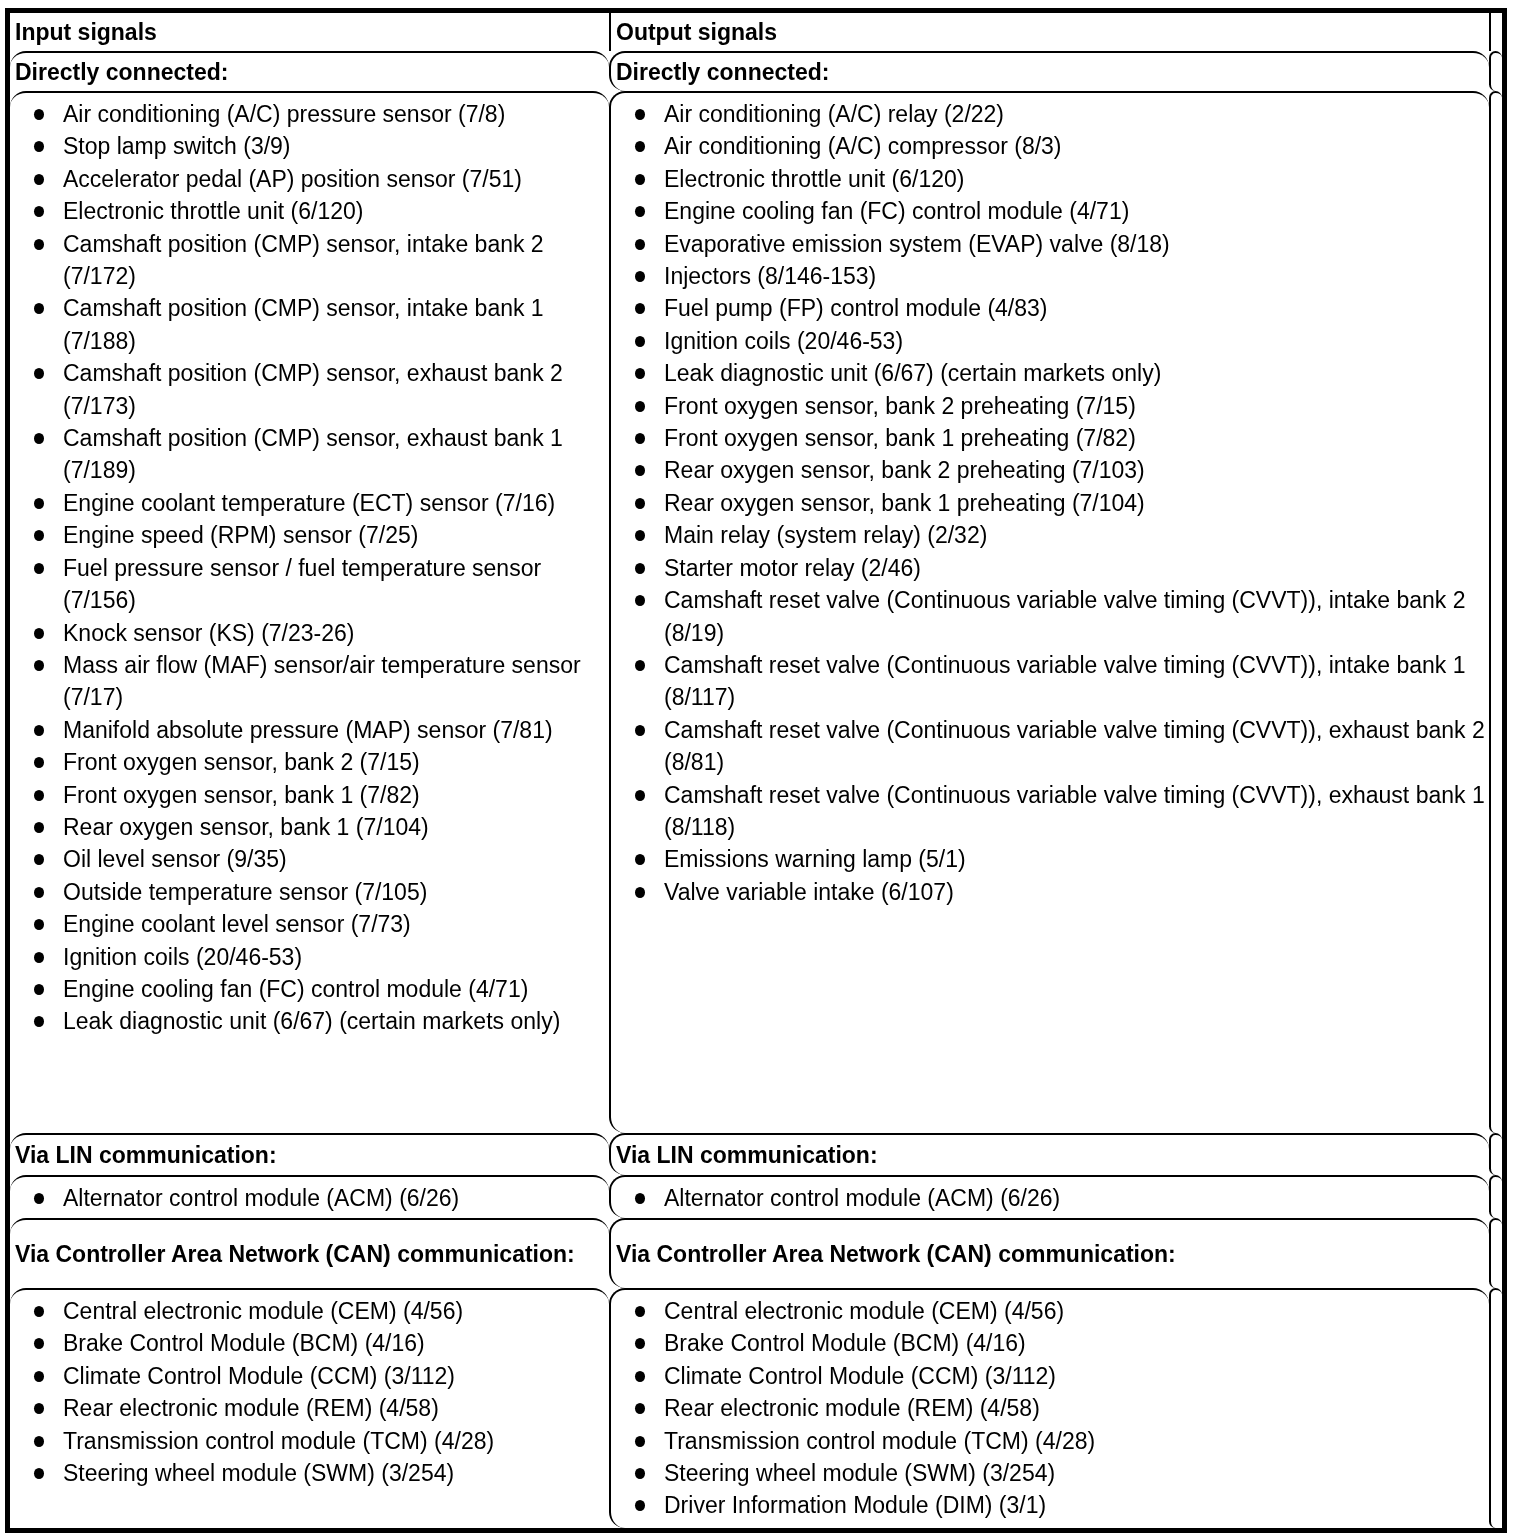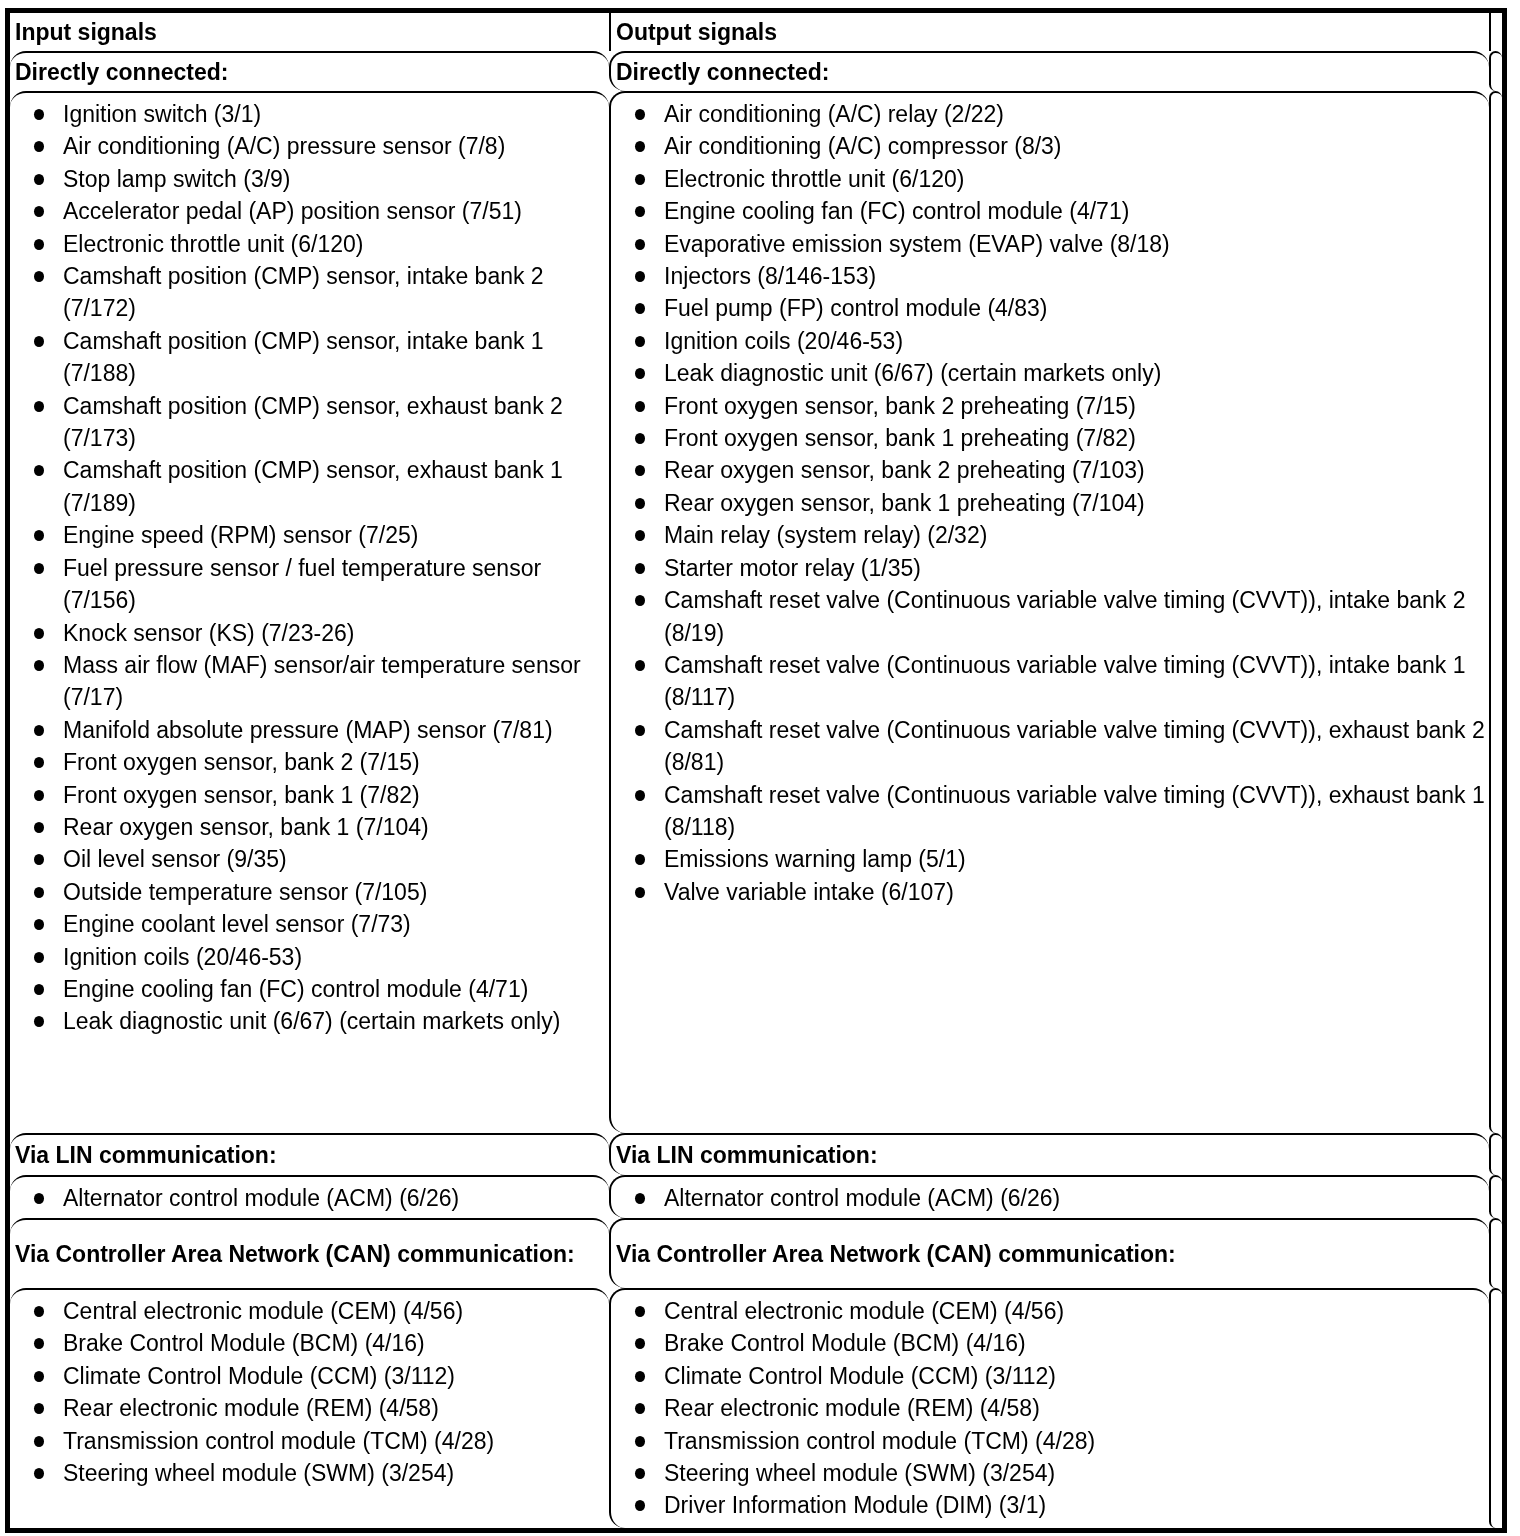--- a/index.html
+++ b/index.html
@@ -82,29 +82,29 @@
     <div class="cell hdr">Input signals</div>
     <div class="cell hdr c2">Output signals</div>
     <div class="cell c3"></div>
 
     <div class="cell hdr">Directly connected:</div>
     <div class="cell hdr c2">Directly connected:</div>
     <div class="cell c3"></div>
 
     <div class="cell listcell">
       <ul class="blist">
-          <li>Ignition switch (3/1)</li>
           <li>Air conditioning (A/C) pressure sensor (7/8)</li>
           <li>Stop lamp switch (3/9)</li>
           <li>Accelerator pedal (AP) position sensor (7/51)</li>
           <li>Electronic throttle unit (6/120)</li>
           <li>Camshaft position (CMP) sensor, intake bank 2 (7/172)</li>
           <li>Camshaft position (CMP) sensor, intake bank 1 (7/188)</li>
           <li>Camshaft position (CMP) sensor, exhaust bank 2 (7/173)</li>
           <li>Camshaft position (CMP) sensor, exhaust bank 1 (7/189)</li>
+          <li>Engine coolant temperature (ECT) sensor (7/16)</li>
           <li>Engine speed (RPM) sensor (7/25)</li>
           <li>Fuel pressure sensor / fuel temperature sensor (7/156)</li>
           <li>Knock sensor (KS) (7/23-26)</li>
           <li>Mass air flow (MAF) sensor/air temperature sensor (7/17)</li>
           <li>Manifold absolute pressure (MAP) sensor (7/81)</li>
           <li>Front oxygen sensor, bank 2 (7/15)</li>
           <li>Front oxygen sensor, bank 1 (7/82)</li>
           <li>Rear oxygen sensor, bank 1 (7/104)</li>
           <li>Oil level sensor (9/35)</li>
           <li>Outside temperature sensor (7/105)</li>
@@ -123,21 +123,21 @@
           <li>Evaporative emission system (EVAP) valve (8/18)</li>
           <li>Injectors (8/146-153)</li>
           <li>Fuel pump (FP) control module (4/83)</li>
           <li>Ignition coils (20/46-53)</li>
           <li>Leak diagnostic unit (6/67) (certain markets only)</li>
           <li>Front oxygen sensor, bank 2 preheating (7/15)</li>
           <li>Front oxygen sensor, bank 1 preheating (7/82)</li>
           <li>Rear oxygen sensor, bank 2 preheating (7/103)</li>
           <li>Rear oxygen sensor, bank 1 preheating (7/104)</li>
           <li>Main relay (system relay) (2/32)</li>
-          <li>Starter motor relay (1/35)</li>
+          <li>Starter motor relay (2/46)</li>
           <li>Camshaft reset valve (Continuous variable valve timing (CVVT)), intake bank 2 (8/19)</li>
           <li>Camshaft reset valve (Continuous variable valve timing (CVVT)), intake bank 1 (8/117)</li>
           <li>Camshaft reset valve (Continuous variable valve timing (CVVT)), exhaust bank 2 (8/81)</li>
           <li>Camshaft reset valve (Continuous variable valve timing (CVVT)), exhaust bank 1 (8/118)</li>
           <li>Emissions warning lamp (5/1)</li>
           <li>Valve variable intake (6/107)</li>
         </ul>
     </div>
     <div class="cell c3"></div>
 

